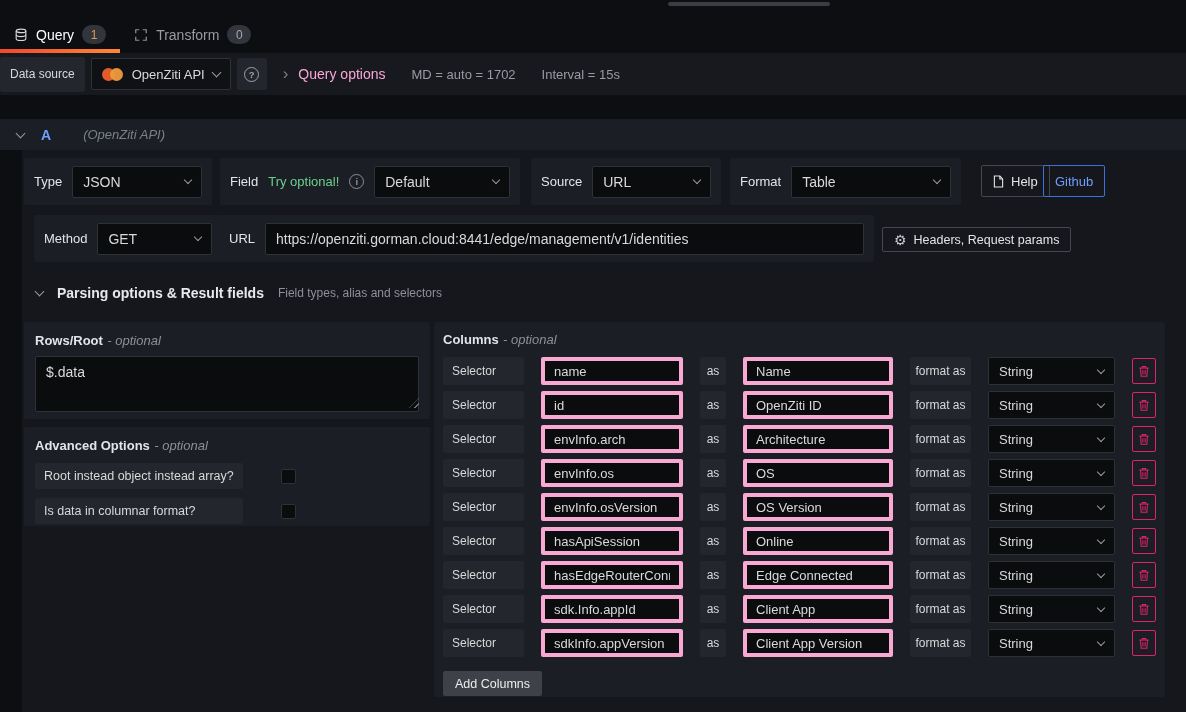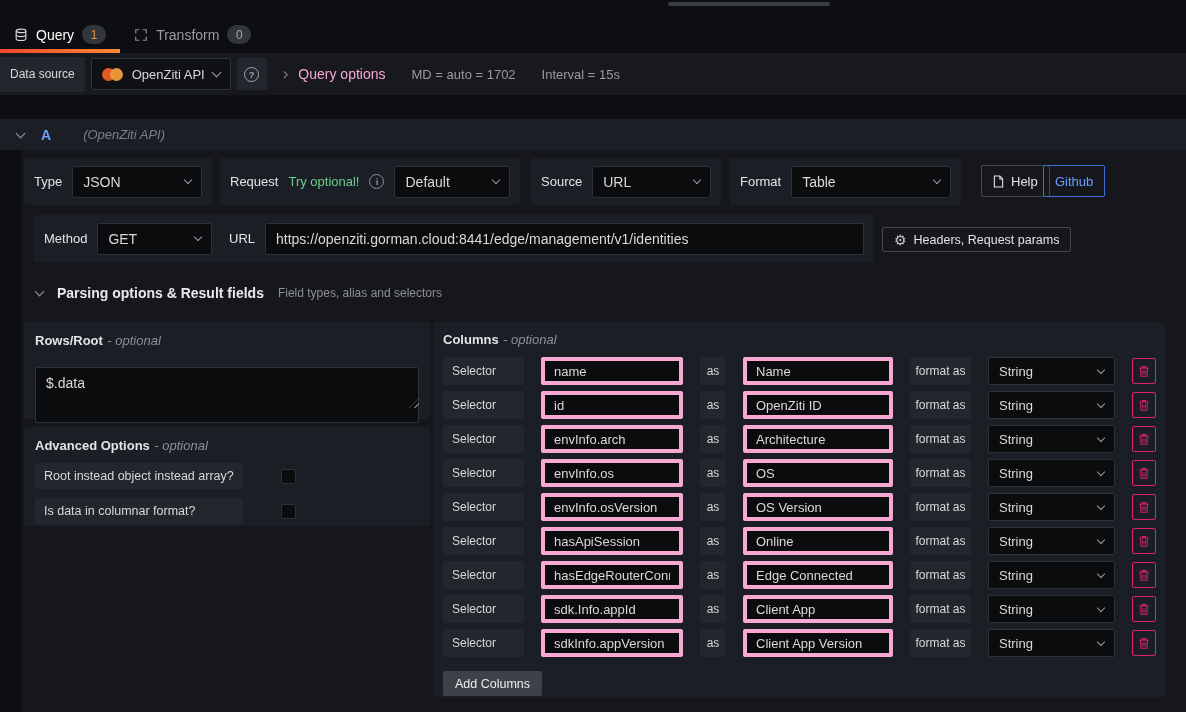--- a/index.html
+++ b/index.html
@@ -162,21 +162,21 @@
       <span class="flabel">Type</span>
       <div class="select" style="flex:1">
         <span class="val">JSON</span>
         <span class="chev"></span>
       </div>
     </div>
   </div>
 
   <div class="panel" style="left:198px;top:8px;width:300px;height:47px;">
     <div class="frow">
-      <span class="flabel">Request</span>
+      <span class="flabel">Field</span>
       <span class="green">Try optional!</span>
       <span class="circ" style="border-color:#8d9096;color:#8d9096;">i</span>
       <div class="select" style="flex:1">
         <span class="val">Default</span>
         <span class="chev"></span>
       </div>
     </div>
   </div>
 
   <div class="panel" style="left:509px;top:8px;width:190px;height:47px;">
@@ -232,21 +232,21 @@
     <span>Headers, Request params</span>
   </button>
 
   <div class="sec-head">
     <span class="chev"></span>
     <span class="sec-title">Parsing options &amp; Result fields</span>
     <span class="sec-sub">Field types, alias and selectors</span>
   </div>
 
   <div class="panel" style="left:2px;top:172px;width:406px;height:97px;padding:9px 11px;">
-    <div style="margin-bottom:18px;">
+    <div style="margin-bottom:7px;">
       <span class="pl">Rows/Root</span>
       <span class="opt">- optional</span>
     </div>
     <textarea class="tarea" style="">$.data</textarea>
     <span class="resize-h"></span>
   </div>
 
   <div class="panel" style="left:2px;top:277px;width:406px;height:99px;padding:9px 11px;">
     <div>
       <span class="pl">Advanced Options</span>

